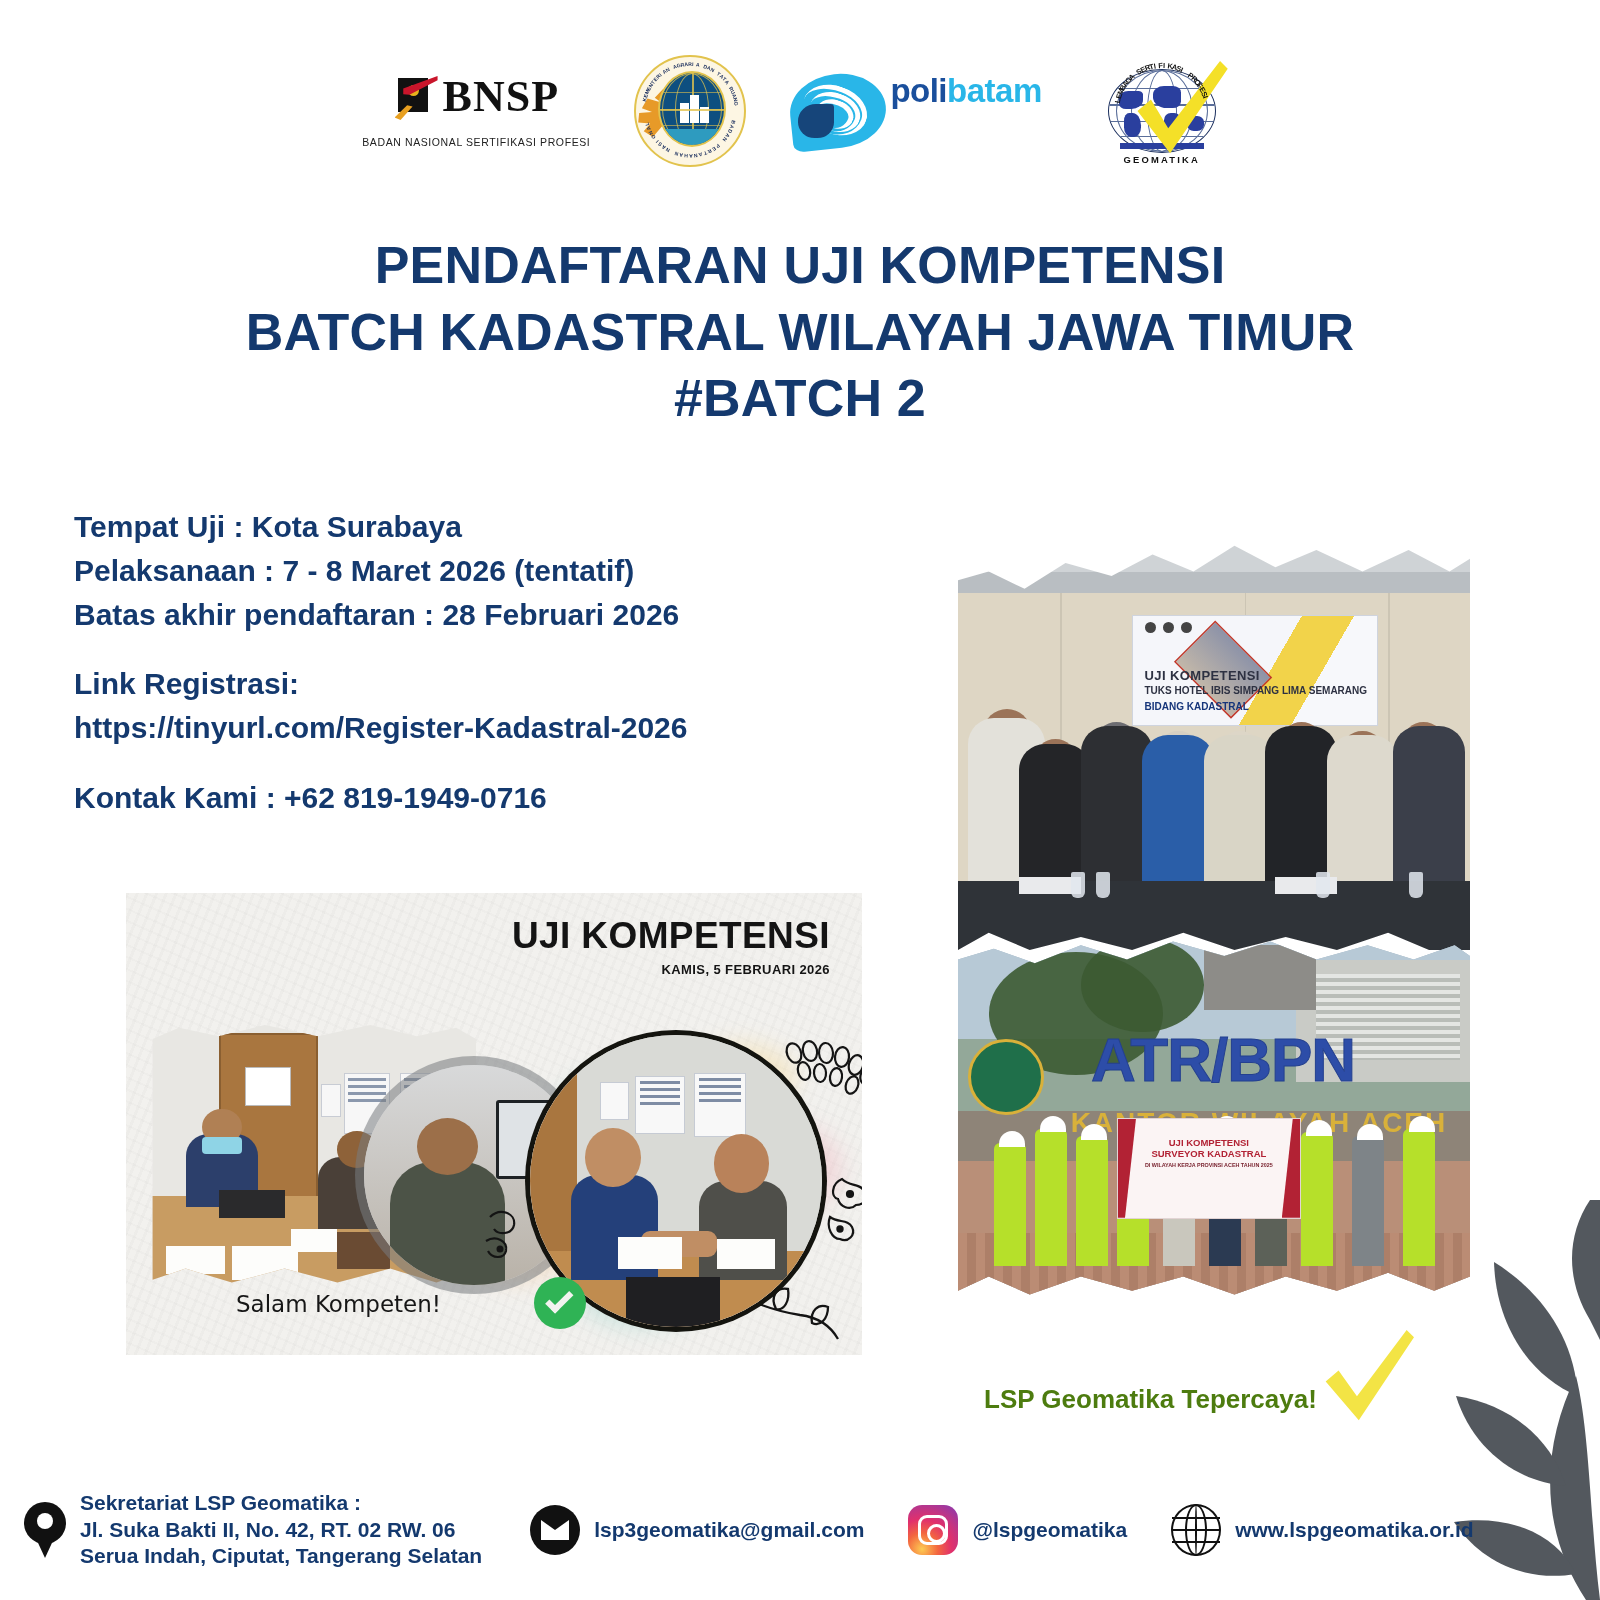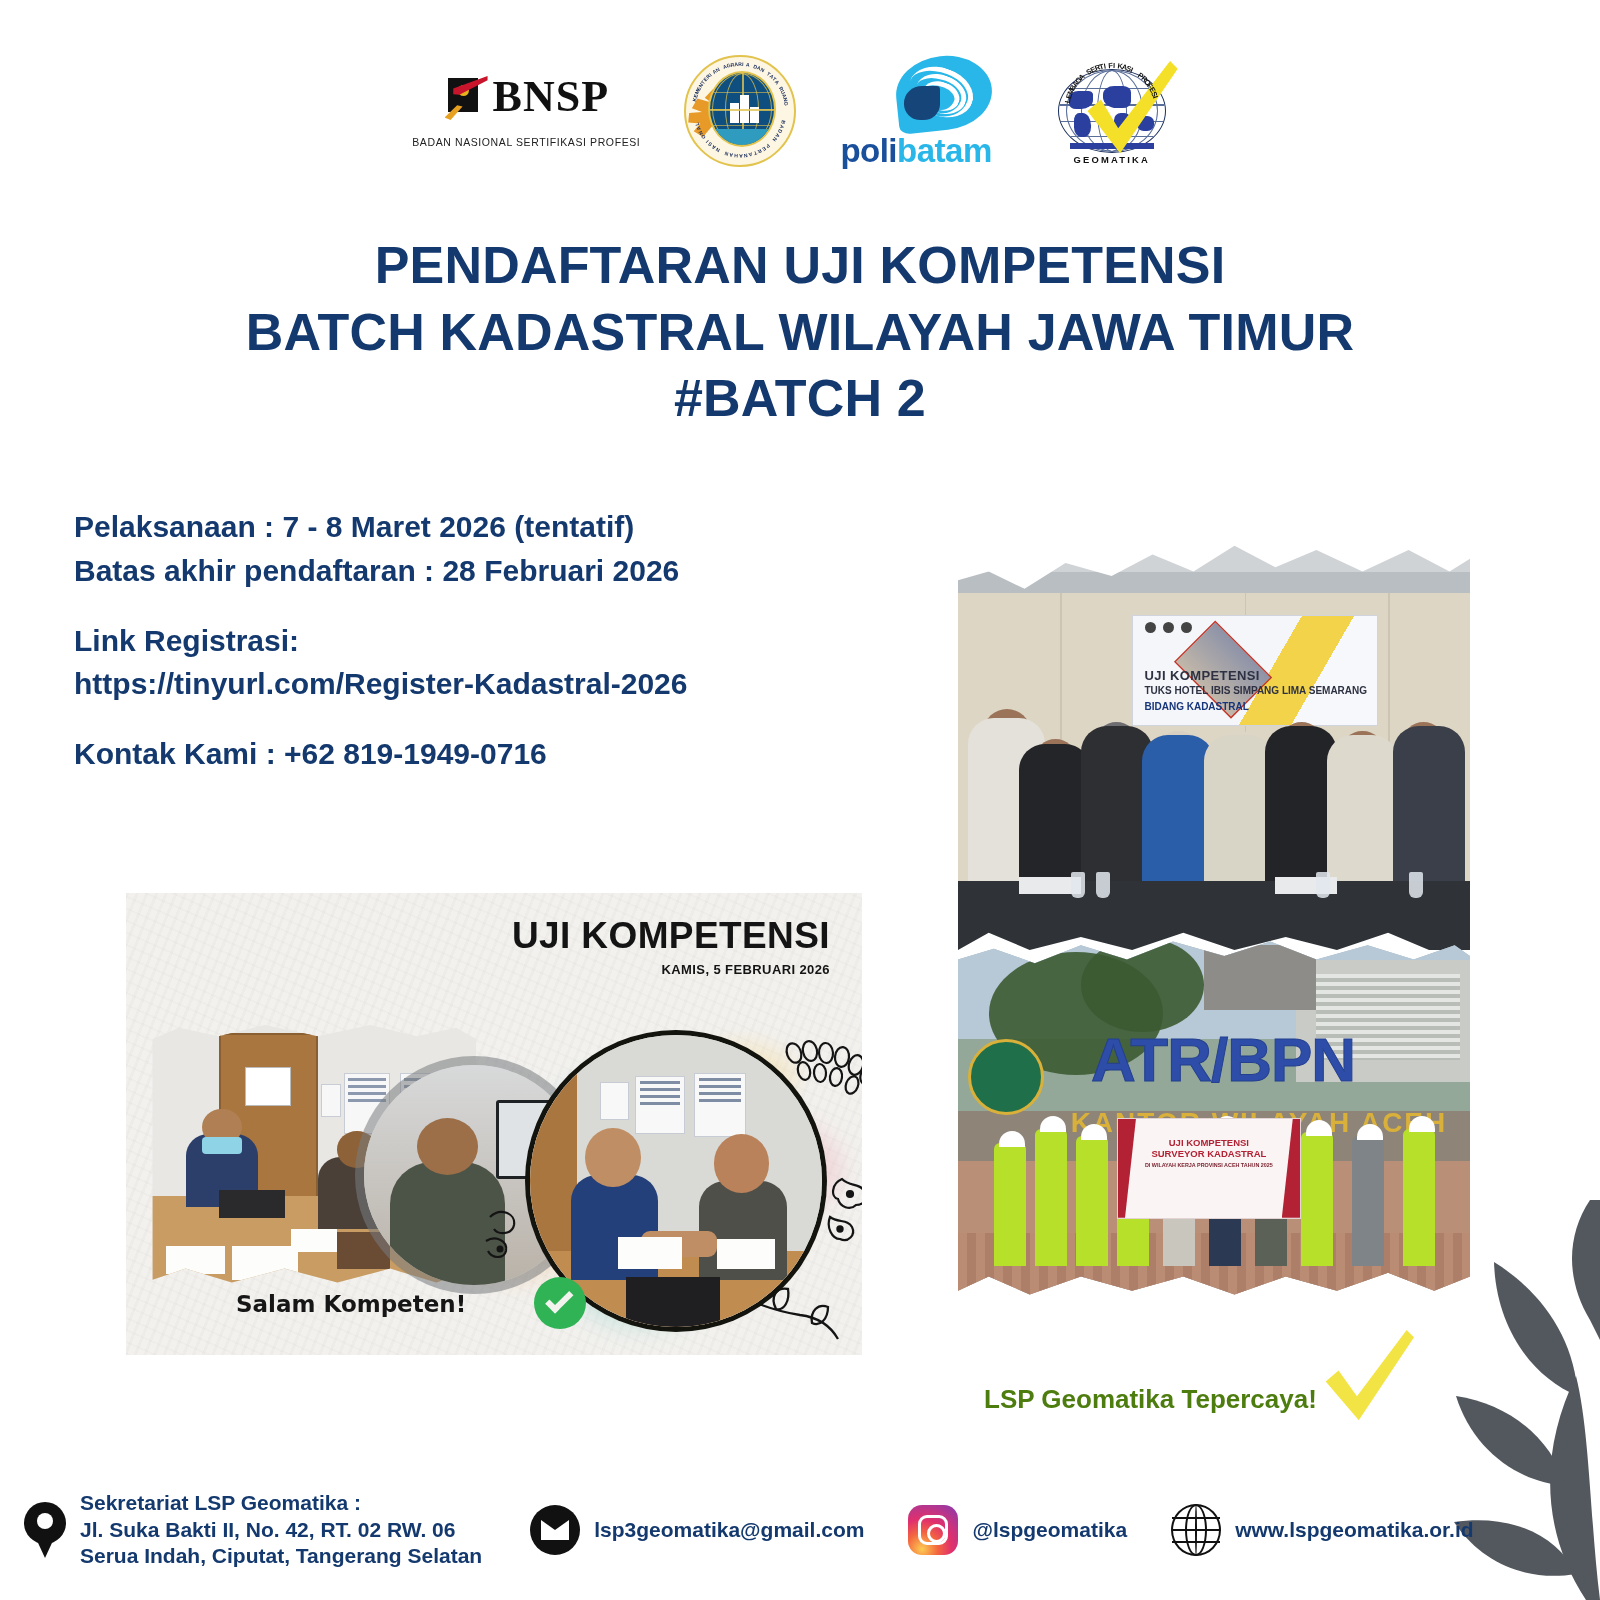--- a/index.html
+++ b/index.html
@@ -76,21 +76,21 @@
     background:#e79a28;
     clip-path:polygon(100% 20%,58% 0%,40% 18%,54% 28%,24% 20%,12% 40%,34% 48%,6% 50%,4% 70%,30% 72%,16% 88%,36% 100%,66% 66%,100% 42%);
   }
   .atr .txt{ position:absolute; inset:0; }
   .atr .txt span{
     position:absolute; left:50%; top:50%; font-size:5.1px; font-weight:700;
     color:#1b2f5e; transform-origin:0 0; white-space:nowrap;
   }
 
   
-  .poli{ flex-direction:column; align-items:flex-end; gap:4px; }
+  .poli{ flex-direction:row; align-items:flex-start; gap:4px; }
   .poli-mark{ width:96px; height:74px; position:relative; }
   .poli-mark .drop{
     position:absolute; inset:0; border-radius:54% 54% 54% 12%;
     background:#29b6e8; transform:rotate(-6deg);
   }
   .poli-mark .wv{
     position:absolute; border-radius:50%; border:0 solid transparent;
     border-top:5px solid #ffffff; border-right:5px solid #ffffff;
     transform:rotate(20deg);
   }
@@ -322,21 +322,21 @@
   .card .ph3 .lap2{ position:absolute; left:33%; bottom:0; width:32%; height:17%;
     background:#1f1f22; }
   .card .ph3 .doc{ position:absolute; background:#fdfdfb; }
 
   .card .blob{ position:absolute; border-radius:50%; filter:blur(11px); opacity:.45; }
   .card .doodle{ position:absolute; }
   .card .doodle svg{ display:block; }
 
   .card .salam{
     position:absolute; left:110px; bottom:38px; font-size:23px;
-    color:#161616; font-weight:700; font-family:"DejaVu Sans", sans-serif;
+    color:#161616; font-weight:400; font-family:"DejaVu Sans", sans-serif;
   }
   .card .tick{
     position:absolute; left:408px; bottom:26px; width:52px; height:52px;
     border-radius:50%; background:#2fb355;
     display:flex; align-items:center; justify-content:center;
   }
   .card .tick span{
     display:block; width:26px; height:14px;
     border-left:6px solid #f2f3ef; border-bottom:6px solid #f2f3ef;
     transform:rotate(-45deg) translate(2px,-3px);
@@ -550,20 +550,21 @@
   </div>
 </div>
 
 <div class="title">
   <div>PENDAFTARAN UJI KOMPETENSI</div>
   <div>BATCH KADASTRAL WILAYAH JAWA TIMUR</div>
   <div>#BATCH 2</div>
 </div>
 
 <div class="info">
+  <div class="line">Tempat Uji : Kota Surabaya</div>
   <div class="line">Pelaksanaan : 7 - 8 Maret 2026 (tentatif)</div>
   <div class="line">Batas akhir pendaftaran : 28 Februari 2026</div>
   <div class="gap"></div>
   <div class="line">Link Registrasi:</div>
   <div class="line">https://tinyurl.com/Register-Kadastral-2026</div>
   <div class="gap"></div>
   <div class="line">Kontak Kami : +62 819-1949-0716</div>
 </div>
 
 <div class="ph-top">

